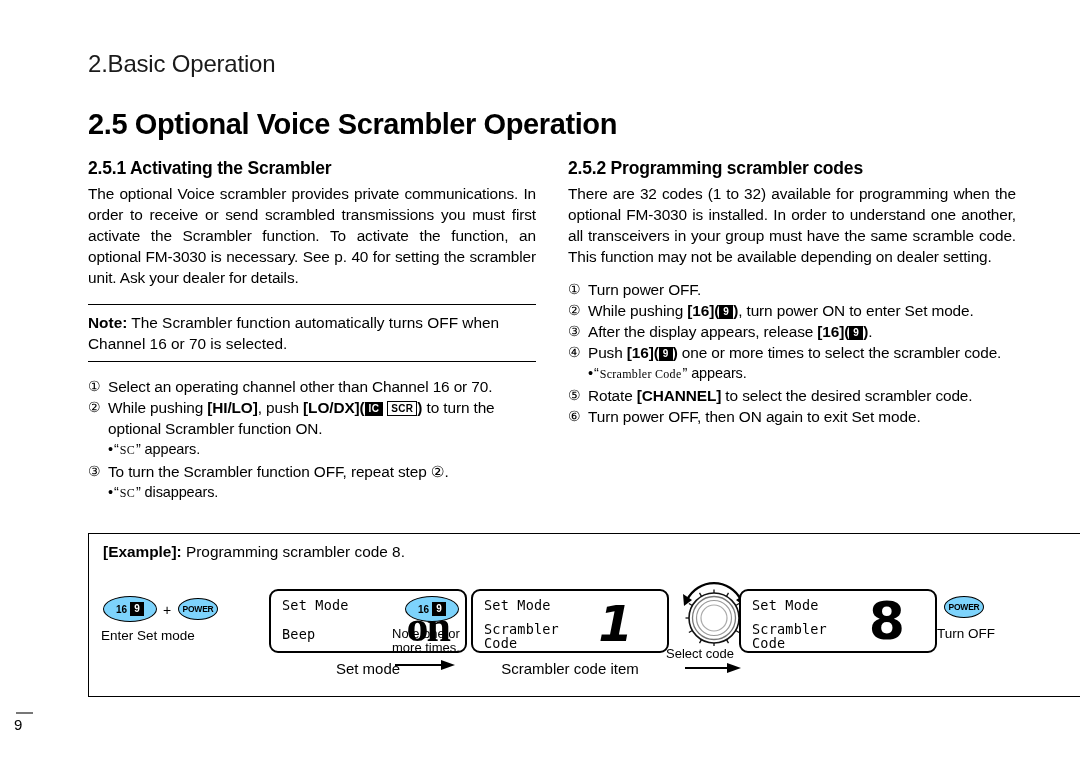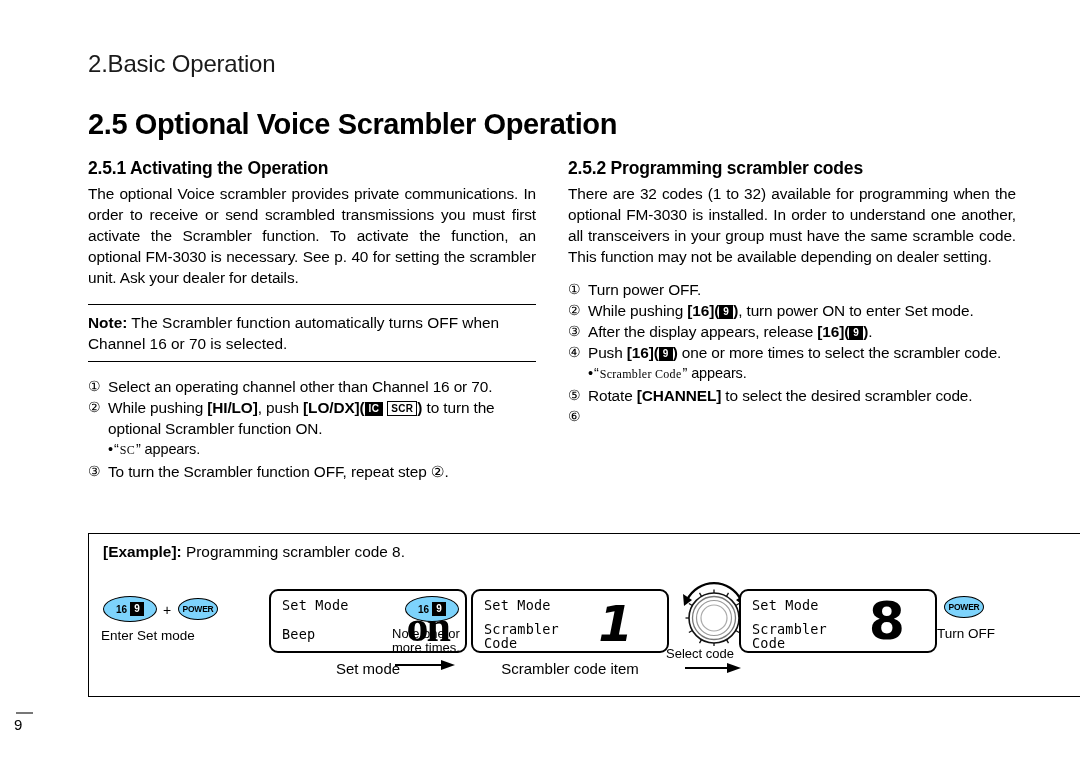--- a/index.html
+++ b/index.html
@@ -219,21 +219,21 @@
 </style>
 </head>
 <body>
 
 <div class="page">
 
   <div class="chapter-head">2.Basic Operation</div>
   <div class="section-title">2.5 Optional Voice Scrambler Operation</div>
 
   <div class="col col-left">
-    <div class="sub-title">2.5.1 Activating the Operation</div>
+    <div class="sub-title">2.5.1 Activating the Scrambler</div>
     <p class="body-par">The optional Voice scrambler provides private communications. In order to receive or send scrambled transmissions you must first activate the Scrambler function. To activate the function, an optional FM-3030 is necessary. See p. 40 for setting the scrambler unit. Ask your dealer for details.</p>
 
     <div class="note-block">
       <span style="font-weight:bold">Note:</span>
       <span>The Scrambler function automatically turns OFF when Channel 16 or 70 is selected.</span>
     </div>
 
     <ul class="steps">
       <li>
         <span class="num">①</span>
@@ -243,20 +243,23 @@
         <span class="num">②</span>
         <span>While pushing </span><b class="key">[HI/LO]</b><span>, push </span><b class="key">[LO/DX]</b><b>(</b><span class="chip-inv">IC</span> <span class="chip-out">SCR</span><b>)</b><span> to turn the optional Scrambler function ON.</span>
       </li>
       <li class="bullet-note">
         <span class="dot">•</span><span>“</span><span class="lcd-dot">SC</span><span>”</span><span> appears.</span>
       </li>
       <li>
         <span class="num">③</span>
         <span>To turn the Scrambler function OFF, repeat step ②.</span>
       </li>
+      <li class="bullet-note">
+        <span class="dot">•</span><span>“</span><span class="lcd-dot">SC</span><span>”</span><span> disappears.</span>
+      </li>
     </ul>
   </div>
 
   <div class="col col-right">
     <div class="sub-title">2.5.2 Programming scrambler codes</div>
     <p class="body-par">There are 32 codes (1 to 32) available for programming when the optional FM-3030 is installed. In order to understand one another, all transceivers in your group must have the same scramble code. This function may not be available depending on dealer setting.</p>
 
     <ul class="steps" style="margin-top:12px">
       <li>
         <span class="num">①</span>
@@ -276,20 +279,21 @@
       </li>
       <li class="bullet-note">
         <span class="dot">•</span><span>“</span><span class="lcd-dot">Scrambler Code</span><span>”</span><span> appears.</span>
       </li>
       <li>
         <span class="num">⑤</span>
         <span>Rotate </span><b class="key">[CHANNEL]</b><span> to select the desired scrambler code.</span>
       </li>
       <li>
         <span class="num">⑥</span>
+        <span>Turn power OFF, then ON again to exit Set mode.</span>
       </li>
     </ul>
   </div>
 
   <div class="example-box">
     <div class="example-title">
       <b>[Example]:</b><span> Programming scrambler code 8.</span>
     </div>
 
     <div class="oval" style="left:14px; top:62px; width:54px; height:26px;">

